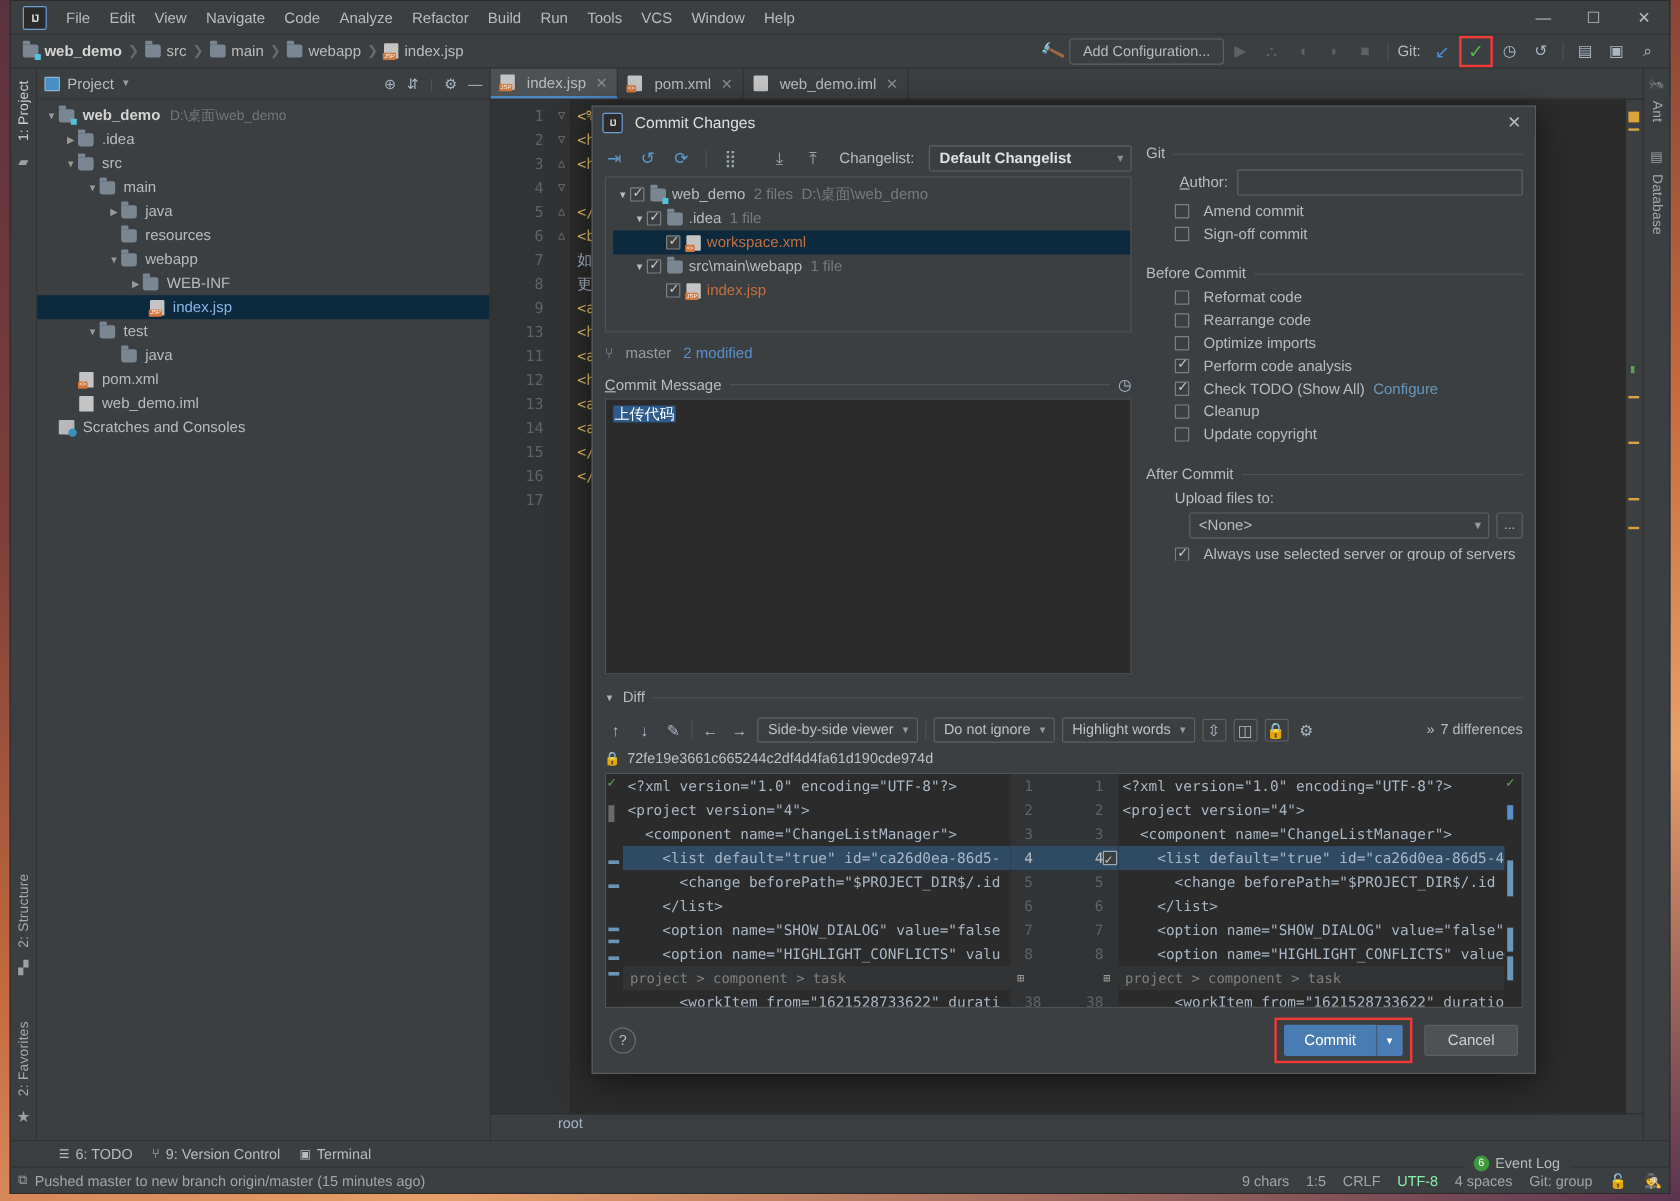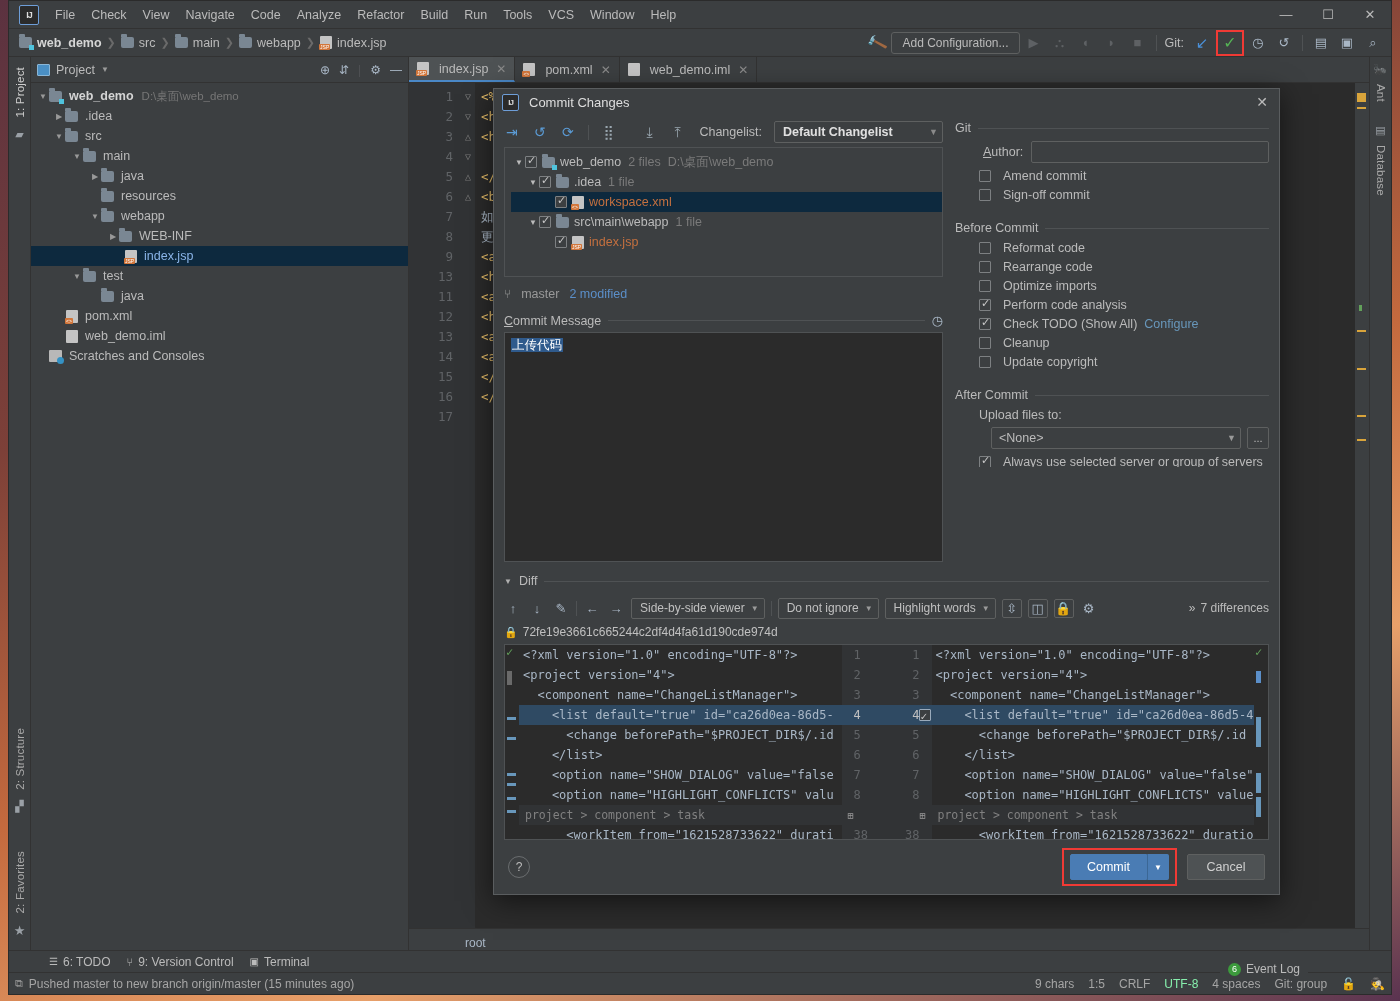--- a/index.html
+++ b/index.html
@@ -148,21 +148,21 @@
                  display:flex; flex-direction:column; align-items:center; padding-top:6px; gap:4px;}
 
   
   #bottom-bar { height:22px; background:#3c3f41; display:flex; align-items:center; gap:16px;
                 padding-left:40px; border-top:1px solid #323232; font-size:12px; color:#bbbbbb;}
   .bt { display:flex; align-items:center; gap:5px;}
   #status-bar { height:22px; background:#3c3f41; display:flex; align-items:center;
                 padding:0 6px; font-size:12px; color:#a5a5a5; border-top:1px solid #323232;}
   #status-left { display:flex; align-items:center; gap:6px;}
   #status-right { margin-left:auto; display:flex; align-items:center; gap:14px;}
-  .breadcrumb-strip { height:22px; background:#3c3f41; display:flex; align-items:flex-end;
+  .breadcrumb-strip { height:22px; background:#3c3f41; display:flex; align-items:flex-start;
                       padding-left:56px; color:#a9b7c6; font-size:12px; border-top:1px solid #323232;}
 
   
   #dialog {
     position:absolute; left:493px; top:88px; width:787px; height:807px;
     background:#3c3f41; border:1px solid #5a5d5f; box-shadow:0 6px 26px rgba(0,0,0,.55);
     display:flex; flex-direction:column; z-index:50;
   }
   #dlg-title { height:26px; display:flex; align-items:center; padding:0 6px 0 8px; gap:8px;
                background:#3c3f41; }
@@ -269,21 +269,21 @@
 </head>
 <body>
 
 <div id="desktop"></div>
 
 <div id="ide">
 
   <div id="menubar">
     <div class="ij-logo">IJ</div>
     <div class="menu-item">File</div>
-    <div class="menu-item">Check</div>
+    <div class="menu-item">Edit</div>
     <div class="menu-item">View</div>
     <div class="menu-item">Navigate</div>
     <div class="menu-item">Code</div>
     <div class="menu-item">Analyze</div>
     <div class="menu-item">Refactor</div>
     <div class="menu-item">Build</div>
     <div class="menu-item">Run</div>
     <div class="menu-item">Tools</div>
     <div class="menu-item">VCS</div>
     <div class="menu-item">Window</div>

